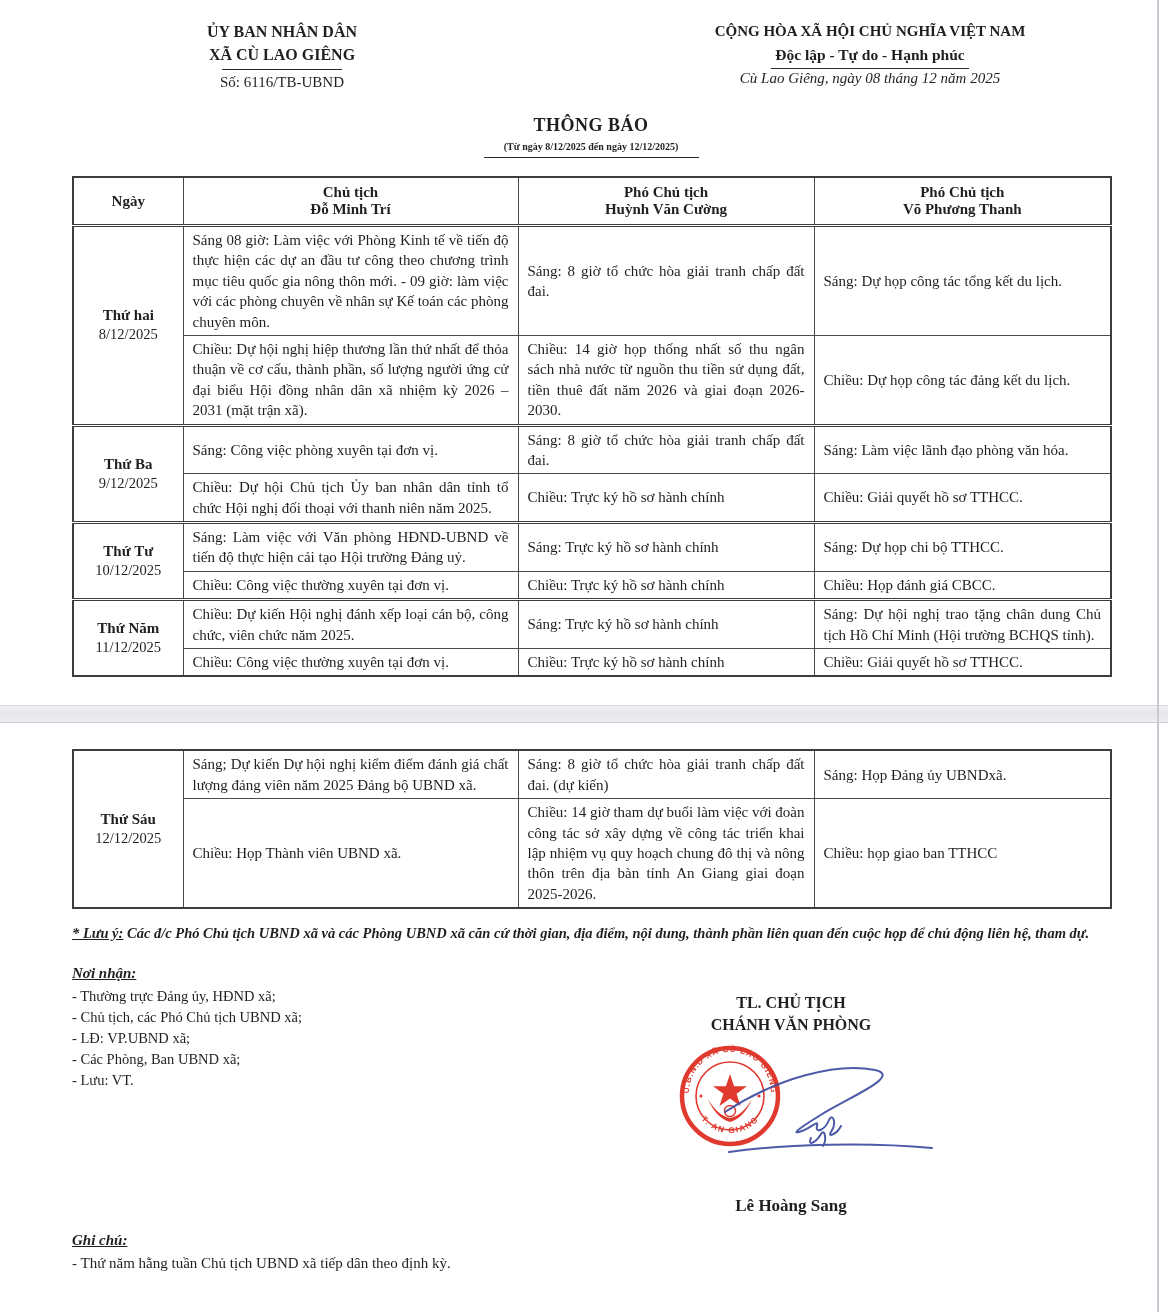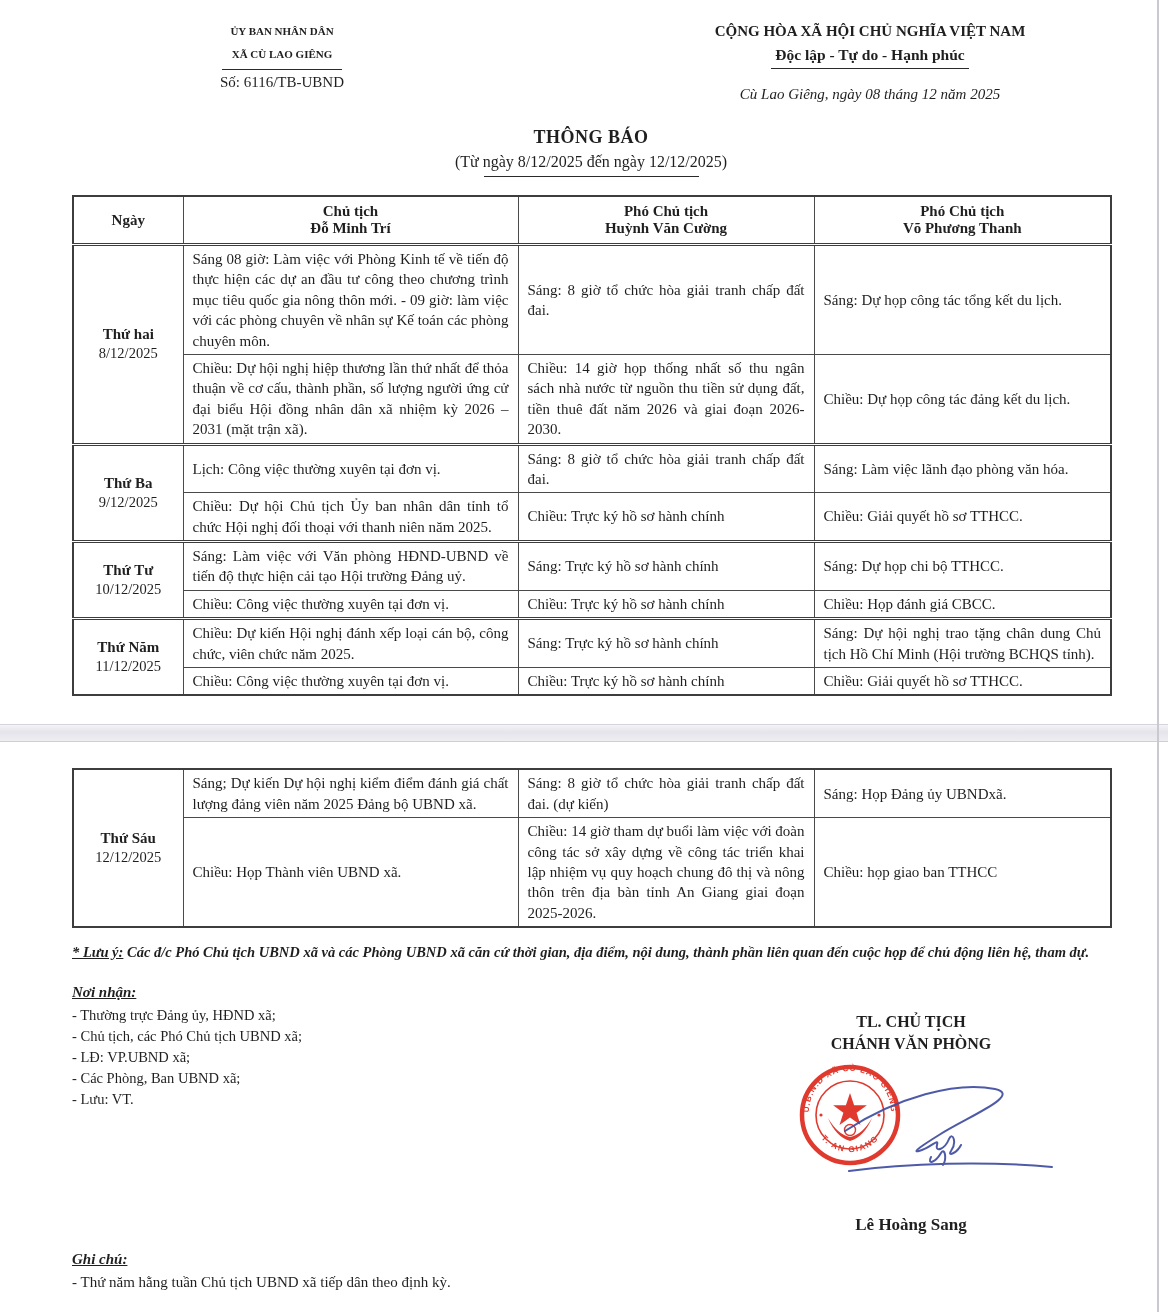--- a/index.html
+++ b/index.html
@@ -8,33 +8,33 @@
     font-family:"Liberation Serif","DejaVu Serif",serif;
     color:#1f1f1f;-webkit-font-smoothing:antialiased;
   }
   .page-edge{position:absolute;top:0;left:1157px;width:2px;height:100%;background:#c9c9d2;}
   .content{padding:20px 72px 0 72px;width:1038px;}
 
   
   .letterhead{display:flex;justify-content:space-between;}
   .lh-left{width:420px;text-align:center;}
   .lh-right{width:480px;text-align:center;}
-  .lh-org{font-weight:bold;font-size:11px;line-height:23px;}
+  .lh-org{font-weight:bold;font-size:16px;line-height:23px;}
   .lh-rule{width:120px;height:0;border-bottom:1.5px solid #2a2a2a;margin:3px auto 4px auto;}
   .lh-docnum{font-size:15px;margin-top:2px;}
   .lh-national{font-weight:bold;font-size:15px;line-height:23px;}
   .lh-motto{font-weight:bold;font-size:15.5px;line-height:24px;display:inline-block;
             border-bottom:1.5px solid #2a2a2a;padding:0 4px 1px 4px;}
-  .lh-placedate{font-style:italic;font-size:15px;margin-top:17px;}
+  .lh-placedate{font-style:italic;font-size:15px;margin-top:1px;}
 
   
   .title-block{text-align:center;margin-top:24px;}
   .title-main{font-weight:bold;font-size:18px;letter-spacing:.5px;}
   .title-sub{font-weight:bold;font-size:17px;margin-top:6px;}
-  .title-range{font-weight:normal;font-size:16px;margin-top:5px;}
+  .title-range{font-weight:bold;font-size:10px;margin-top:5px;}
   .title-rule{width:215px;height:0;border-bottom:1.5px solid #2a2a2a;margin:5px auto 0 auto;}
 
   
   table.sched{border-collapse:collapse;width:1038px;margin-top:18px;table-layout:fixed;}
   table.sched th,table.sched td{border:1px solid #4a4a4a;padding:3px 9px;font-size:15px;vertical-align:middle;}
   table.sched{border:2px solid #3d3d3d;}
   table.sched th{font-weight:bold;text-align:center;padding:6px 4px;border-bottom:3px double #3d3d3d;}
   td.task-cell{text-align:justify;line-height:1.36;}
   td.day-cell{text-align:center;width:96px;}
   .day-name{font-weight:bold;font-size:15px;}
@@ -45,21 +45,21 @@
 
   
   .page-gap{margin-top:28px;height:16px;width:1168px;margin-left:-72px;
     background:linear-gradient(#f4f4f7,#e4e4ea 45%,#eeeef2);
     border-top:1px solid #d4d4dc;border-bottom:1px solid #cfcfd8;}
   table.sched.p2{margin-top:26px;}
 
   
   .note{margin-top:14px;font-size:14.5px;font-weight:bold;font-style:italic;text-align:justify;line-height:1.4;}
   .note .u{text-decoration:underline;}
-  .footer-row{display:flex;justify-content:space-between;margin-top:22px;}
+  .footer-row{display:flex;margin-top:22px;}
   .recipients{width:520px;}
   .recipients-label{font-weight:bold;font-style:italic;font-size:15px;text-decoration:underline;}
   .recipients ul{list-style:none;margin:4px 0 0 0;padding:0;}
   .recipients li{font-size:14.5px;line-height:21px;}
   .signblock{width:398px;text-align:center;margin-top:27px;}
   .sign-title{font-weight:bold;font-size:16px;line-height:22px;}
   .sign-area{position:relative;height:152px;margin-top:6px;}
   .seal{position:absolute;left:86px;top:2px;}
   .signature{position:absolute;left:115px;top:18px;}
   .signer{font-weight:bold;font-size:17px;margin-top:2px;}
@@ -133,21 +133,21 @@
         <tr>
           <td class="task-cell">Chiều: Dự hội nghị hiệp thương lần thứ nhất để thỏa thuận về cơ cấu, thành phần, số lượng người ứng cử đại biểu Hội đồng nhân dân xã nhiệm kỳ 2026 – 2031 (mặt trận xã).</td>
           <td class="task-cell">Chiều: 14 giờ họp thống nhất số thu ngân sách nhà nước từ nguồn thu tiền sử dụng đất, tiền thuê đất năm 2026 và giai đoạn 2026-2030.</td>
           <td class="task-cell">Chiều: Dự họp công tác đảng kết du lịch.</td>
         </tr>
         <tr class="group-start">
           <td class="day-cell" rowspan="2">
             <div class="day-name">Thứ Ba</div>
             <div class="day-date">9/12/2025</div>
           </td>
-          <td class="task-cell">Lịch: Công việc thường xuyên tại đơn vị.</td>
+          <td class="task-cell">Sáng: Công việc phòng xuyên tại đơn vị.</td>
           <td class="task-cell">Sáng: 8 giờ  tổ chức hòa giải tranh chấp đất đai.</td>
           <td class="task-cell">Sáng: Làm việc lãnh đạo phòng văn hóa.</td>
         </tr>
         <tr>
           <td class="task-cell">Chiều: Dự hội Chủ tịch Ủy ban nhân dân tỉnh tổ chức Hội nghị đối thoại với thanh niên năm 2025.</td>
           <td class="task-cell">Chiều: Trực ký hồ sơ hành chính</td>
           <td class="task-cell">Chiều: Giải quyết hồ sơ TTHCC.</td>
         </tr>
         <tr class="group-start">
           <td class="day-cell" rowspan="2">

